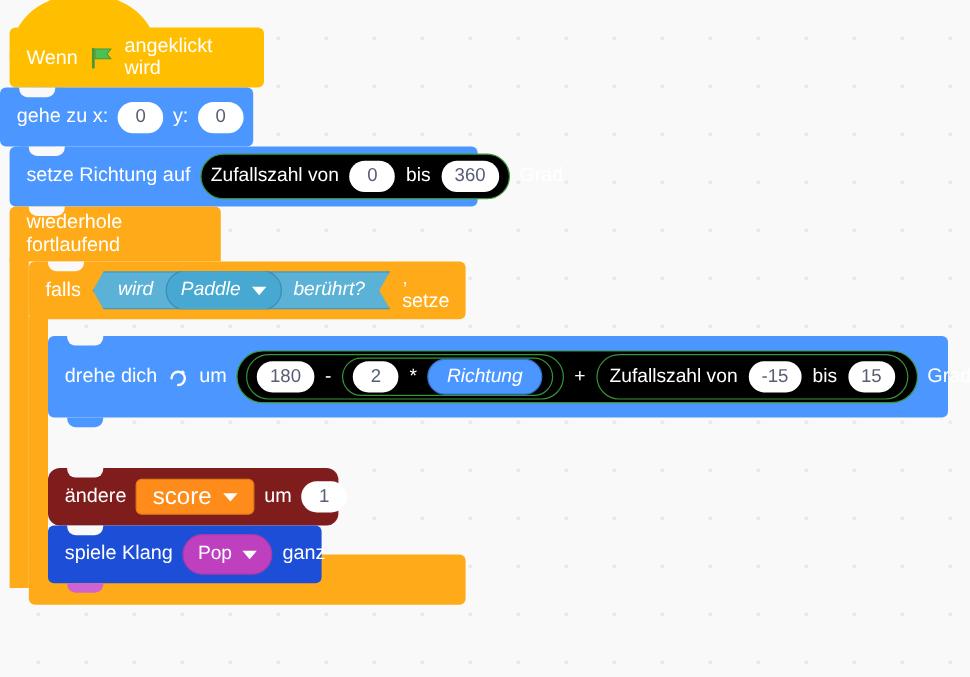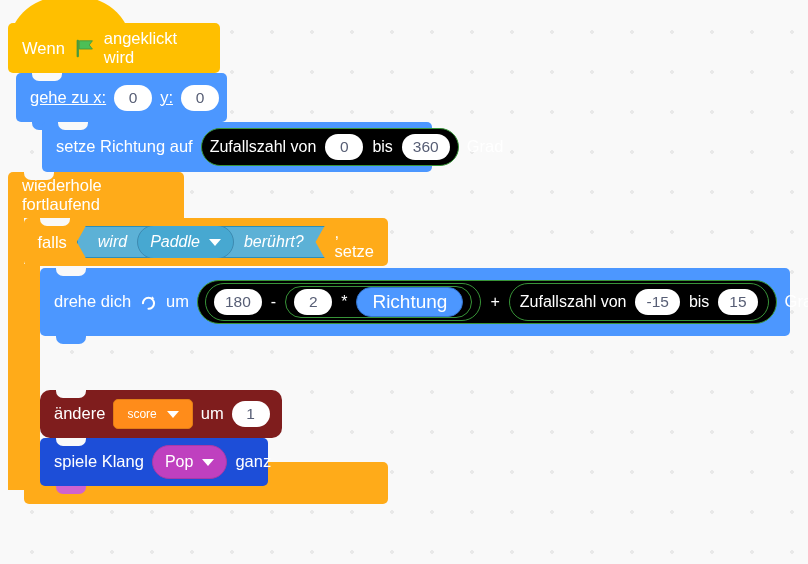--- a/index.html
+++ b/index.html
@@ -29,21 +29,21 @@
     white-space: nowrap;
     border-radius: 5px;
     padding: 0 14px;
     gap: 8px;
     user-select: none;
   }
   .blk .lbl { line-height: 1; padding-bottom: 1px; }
 
   .c-motion   { background: #4c97ff; }
   .c-event    { background: #ffbf00; }
-  .c-control  { background: #ffab19; justify-content: flex-end; }
+  .c-control  { background: #ffab19; }
   .c-data     { background: #7f1d1d; border-radius: 10px; }
   .c-sound    { background: #1d4ed8; }
 
   
   .notch::before, .bump::after {
     content: "";
     position: absolute;
     left: 16px;
     width: 30px; height: 8px;
   }
@@ -109,21 +109,21 @@
     font-size: 16px;
   }
   .dd-sensing { background: #47a8d1; border: 1px solid #3d8ab0; }
   .dd-sound   { background: #bf40bf; border: 1px solid #a63ba6; }
   .dd-data-rect {
     background: #ff8c1a;
     border: 1px solid #e07d17;
     border-radius: 5px;
     height: 30px;
     display: inline-flex; align-items: center; gap: 10px;
-    padding: 0 13px; color: #fff; font-size: 12px;
+    padding: 0 13px; color: #fff; font-size: 20px;
   }
   .caret {
     width: 0; height: 0;
     border-left: 6px solid transparent;
     border-right: 6px solid transparent;
     border-top: 7px solid #fff;
   }
 
   
   .rep {
@@ -140,21 +140,21 @@
     background: #000000;
     border: 1px solid #389438;
   }
   .rep-blue {
     background: #4c97ff;
     border: 1px solid #3373cc;
     border-radius: 999px;
     height: 30px;
     padding: 0 15px;
     display: inline-flex; align-items: center;
-    color: #fff; font-size: 19px;
+    color: #fff; font-size: 16px; font-style: italic;
   }
   .rep-lg { height: 44px; padding: 16px 7px; }
   .rep-md { height: 38px; padding: 0 8px; }
 
   
   .hexa {
     display: inline-flex;
     align-items: center;
     gap: 10px;
     background: #5cb1d6;
@@ -201,28 +201,28 @@
         <svg viewBox="0 0 24 24" width="21" height="21">
           <rect x="3" y="2" width="2.6" height="20" rx="1.1" fill="#45993d"></rect>
           <path d="M6 3.2 H21 L17.4 8 L21 12.6 H6 Z" fill="#4cbf56" stroke="#45993d" stroke-width="1"></path>
         </svg>
       </span>
       <span class="lbl">angeklickt wird</span>
     </div>
     <div class="bump c-event" style="position:absolute;left:0;top:0;width:100%;height:100%;border-radius:5px;background:transparent;"></div>
   </div>
 
-  <div class="blk c-motion notch bump" style="left:16px; top:73px; width:211px; height:49px;text-decoration:underline;">
+  <div class="blk c-motion notch bump" style="left:0; top:73px; width:211px; height:49px;">
     <span class="lbl">gehe zu x:</span>
     <span class="oval">0</span>
     <span class="lbl">y:</span>
     <span class="oval">0</span>
   </div>
 
-  <div class="blk c-motion notch bump" style="left:8px; top:122px; width:390px; height:50px;margin-left:34px;">
+  <div class="blk c-motion notch bump" style="left:8px; top:122px; width:390px; height:50px;">
     <span class="lbl">setze Richtung auf</span>
     <span class="rep rep-green rep-md">
       <span class="lbl">Zufallszahl von</span>
       <span class="oval">0</span>
       <span class="lbl">bis</span>
       <span class="oval">360</span>
     </span>
     <span class="lbl">Grad</span>
   </div>
 
@@ -247,21 +247,21 @@
         </span>
         <span class="lbl">berührt?</span>
       </span>
       <span class="lbl">, setze</span>
     </div>
     <div class="c-arm c-control" style="left:0; top:46px; height:200px; background:#ffab19;"></div>
     <div class="c-foot c-control" style="left:0; top:244px; width:364px; height:42px; border-radius:0 5px 5px 5px; background:#ffab19;"></div>
     <div style="position:absolute;left:16px;top:244px;width:30px;height:8px;background:#ffab19;border-radius:0 0 7px 7px;"></div>
   </div>
 
-  <div class="blk c-motion notch bump" style="left:40px; top:268px; width:750px; height:68px;align-items:center;">
+  <div class="blk c-motion notch bump" style="left:40px; top:280px; width:750px; height:68px;align-items:center;">
     <span class="lbl">drehe dich</span>
     <span class="cw-icon">
       <svg viewBox="0 0 24 24" width="19" height="19">
         <path d="M5 13 a7 7 0 1 1 7 7" fill="none" stroke="#fff" stroke-width="2.6" stroke-linecap="round"></path>
         <path d="M16.4 4.1 L19.4 7.0 L15.4 8.1 Z" fill="#fff"></path>
       </svg>
     </span>
     <span class="lbl">um</span>
 
     <span class="rep rep-green rep-lg">

